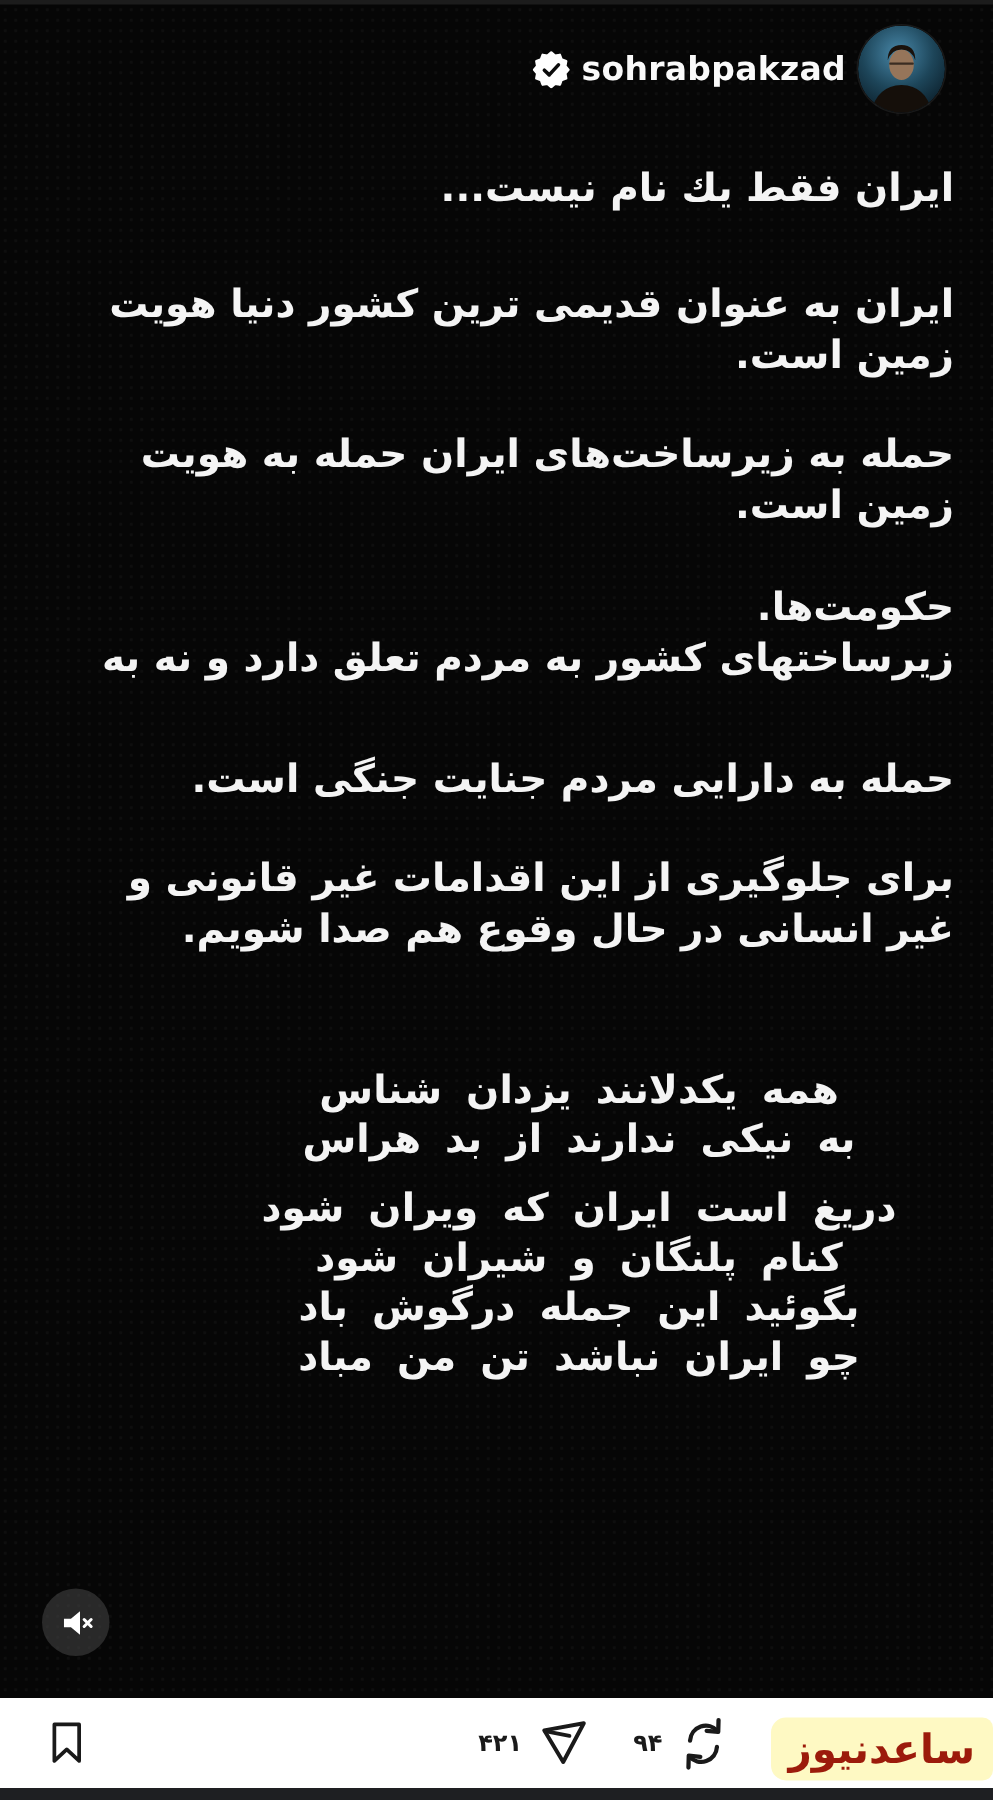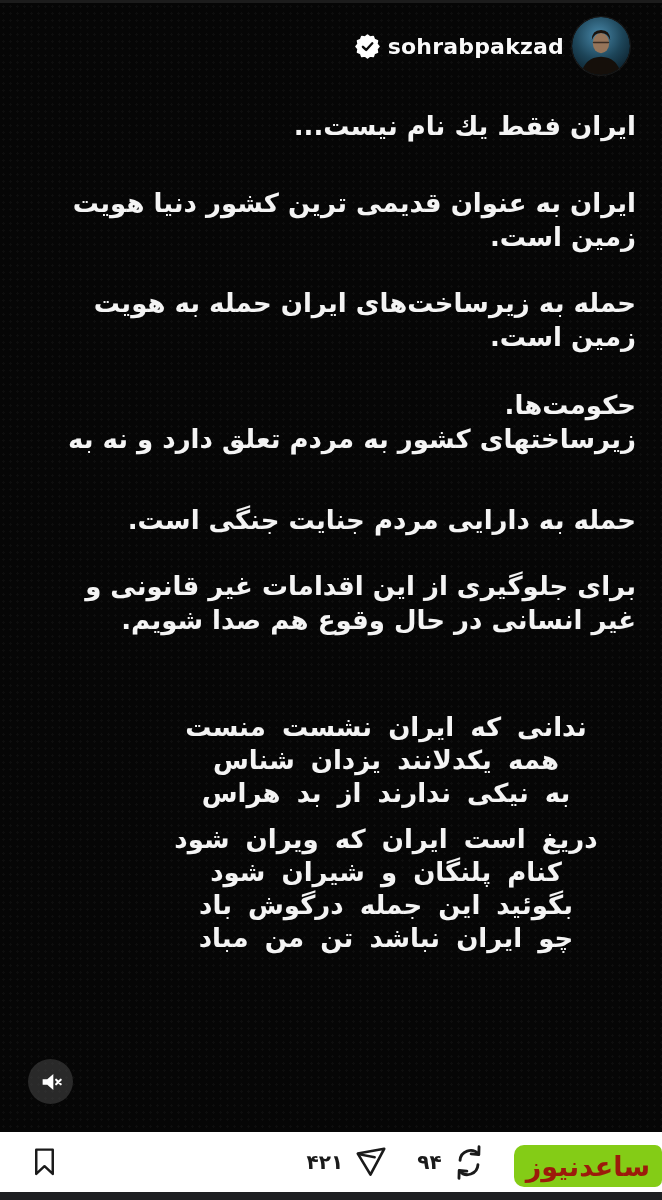--- a/index.html
+++ b/index.html
@@ -68,21 +68,21 @@
 
   
   .action-bar {
     position:relative; width:662px; height:60px; background:#ffffff;
     display:flex; align-items:center; justify-content:space-between;
     padding-left:28px;
   }
   .icon-btn { background:none; border:none; cursor:pointer; display:flex; align-items:center; padding:0; }
   .right-group { display:flex; align-items:center; height:100%; }
   .count {
-    color:#1a1a1a; font-size:20px; font-weight:700; line-height:1;
+    color:#1a1a1a; font-size:16px; font-weight:700; line-height:1;
     padding:0 6px 0 6px; direction:rtl;
   }
   .share-btn { margin-left:2px; }
   .repost-btn { margin-left:2px; }
   .count.repost { margin-left:20px; }
   .watermark {
     margin-left:26px; height:42px;
     display:flex; align-items:center; justify-content:center;
     min-width:118px; padding:0 12px;
     border-radius:10px 7px 7px 10px;
@@ -150,21 +150,20 @@
       </div>
       <div class="para p4">
         <div class="ln">حمله به دارایی مردم جنایت جنگی است.</div>
       </div>
       <div class="para p5">
         <div class="ln">برای جلوگیری از این اقدامات غیر قانونی و</div>
         <div class="ln">غیر انسانی در حال وقوع هم صدا شویم.</div>
       </div>
 
       <div class="poem">
-        <div class="pl">ندانی که ایران نشست  منست</div>
         <div class="pl">همه یکدلانند یزدان شناس</div>
         <div class="pl">به نیکی ندارند از بد هراس</div>
         <div class="pl gap">دریغ است ایران که ویران شود</div>
         <div class="pl">کنام پلنگان و شیران شود</div>
         <div class="pl">بگوئید این جمله درگوش باد</div>
         <div class="pl">چو ایران نباشد تن من مباد</div>
       </div>
     </div>
 
     <button class="mute">
@@ -205,18 +204,18 @@
         <span>
           <svg width="38" height="38" viewBox="0 0 36 36">
             <path d="M9.5 16.5 A 10 10 0 0 1 27 10.5" fill="none" stroke="#1a1a1a" stroke-width="2.7" stroke-linecap="round"></path>
             <path d="M27.5 3.5 L27.3 11 L20 10.3" fill="none" stroke="#1a1a1a" stroke-width="2.7" stroke-linecap="round" stroke-linejoin="round"></path>
             <path d="M26.5 20.5 A 10 10 0 0 1 9 26.5" fill="none" stroke="#1a1a1a" stroke-width="2.7" stroke-linecap="round"></path>
             <path d="M8.5 33.5 L8.7 26 L16 26.7" fill="none" stroke="#1a1a1a" stroke-width="2.7" stroke-linecap="round" stroke-linejoin="round"></path>
           </svg>
         </span>
       </button>
 
-      <span class="watermark" style="background-color: #84cc16; color: rgb(156, 27, 11);">ساعدنیوز</span>
+      <span class="watermark" style="background-color: #fef9c3; color: rgb(156, 27, 11);">ساعدنیوز</span>
     </div>
   </div>
 
   <div class="bottom-strip"></div>
 </div>
 
 </body></html>

